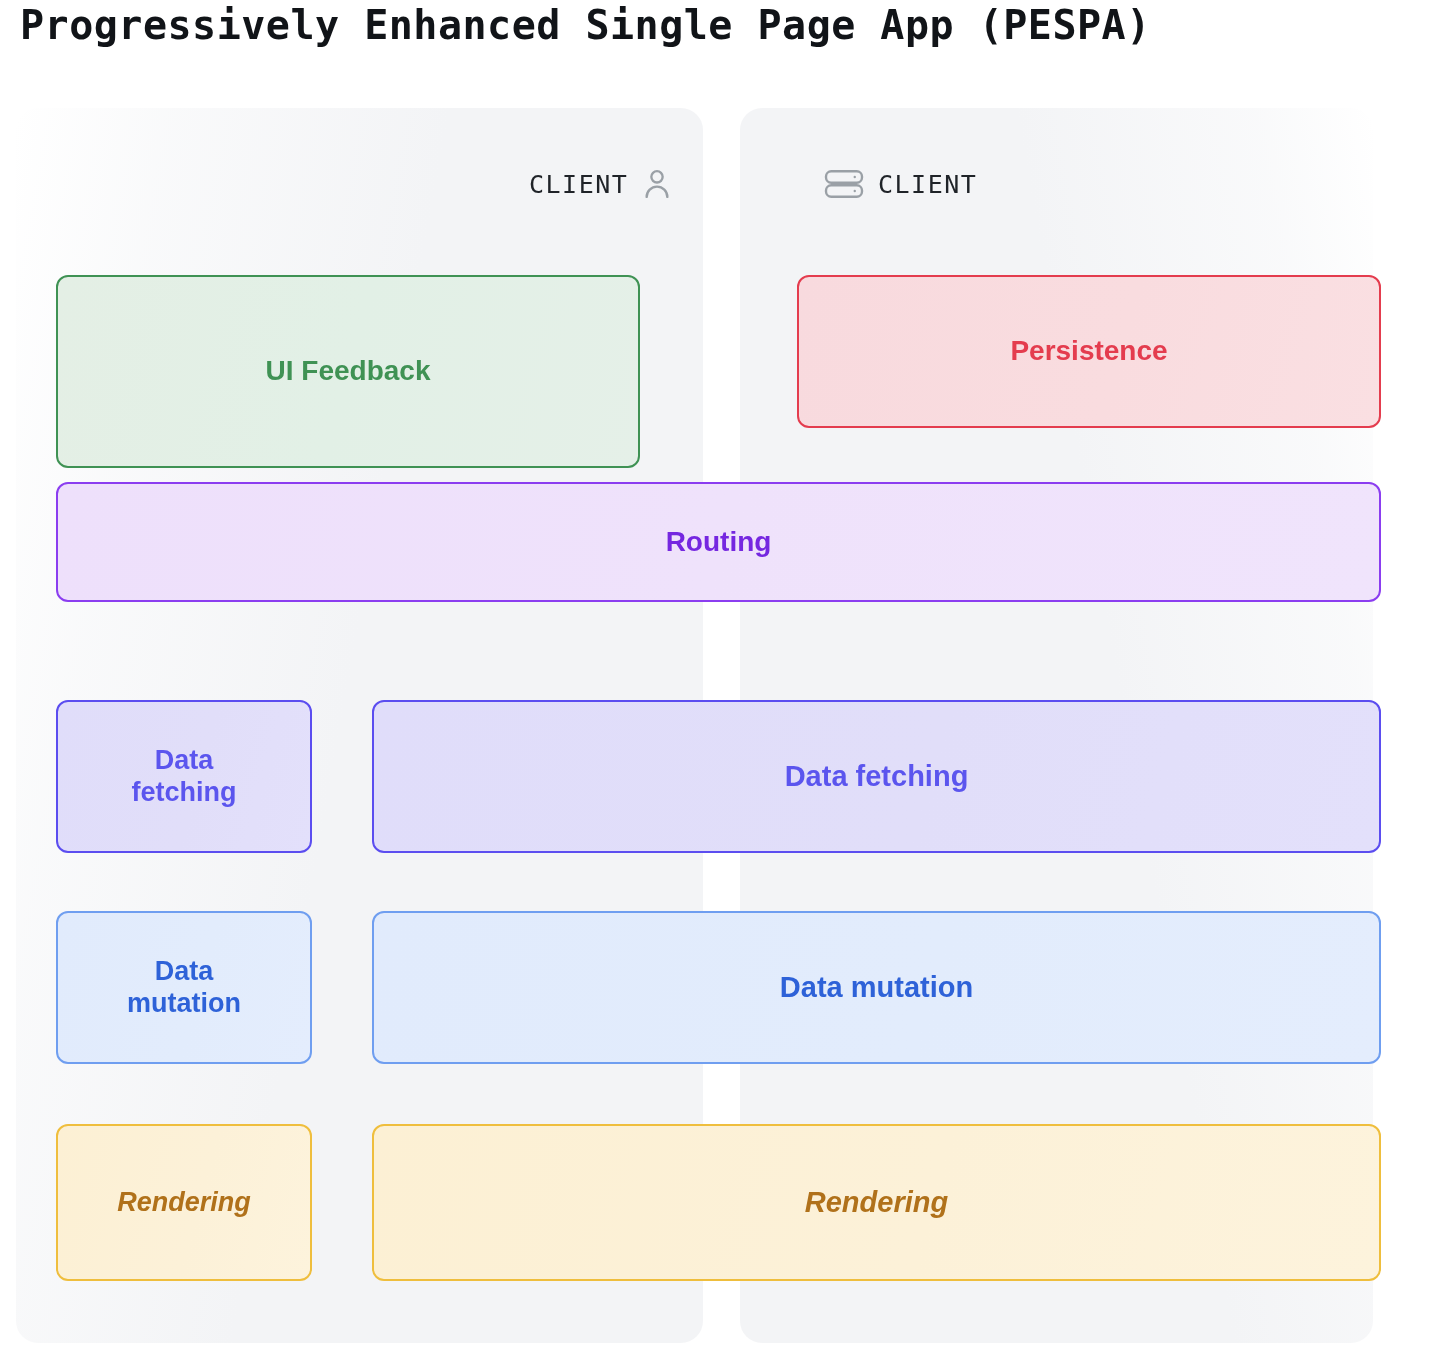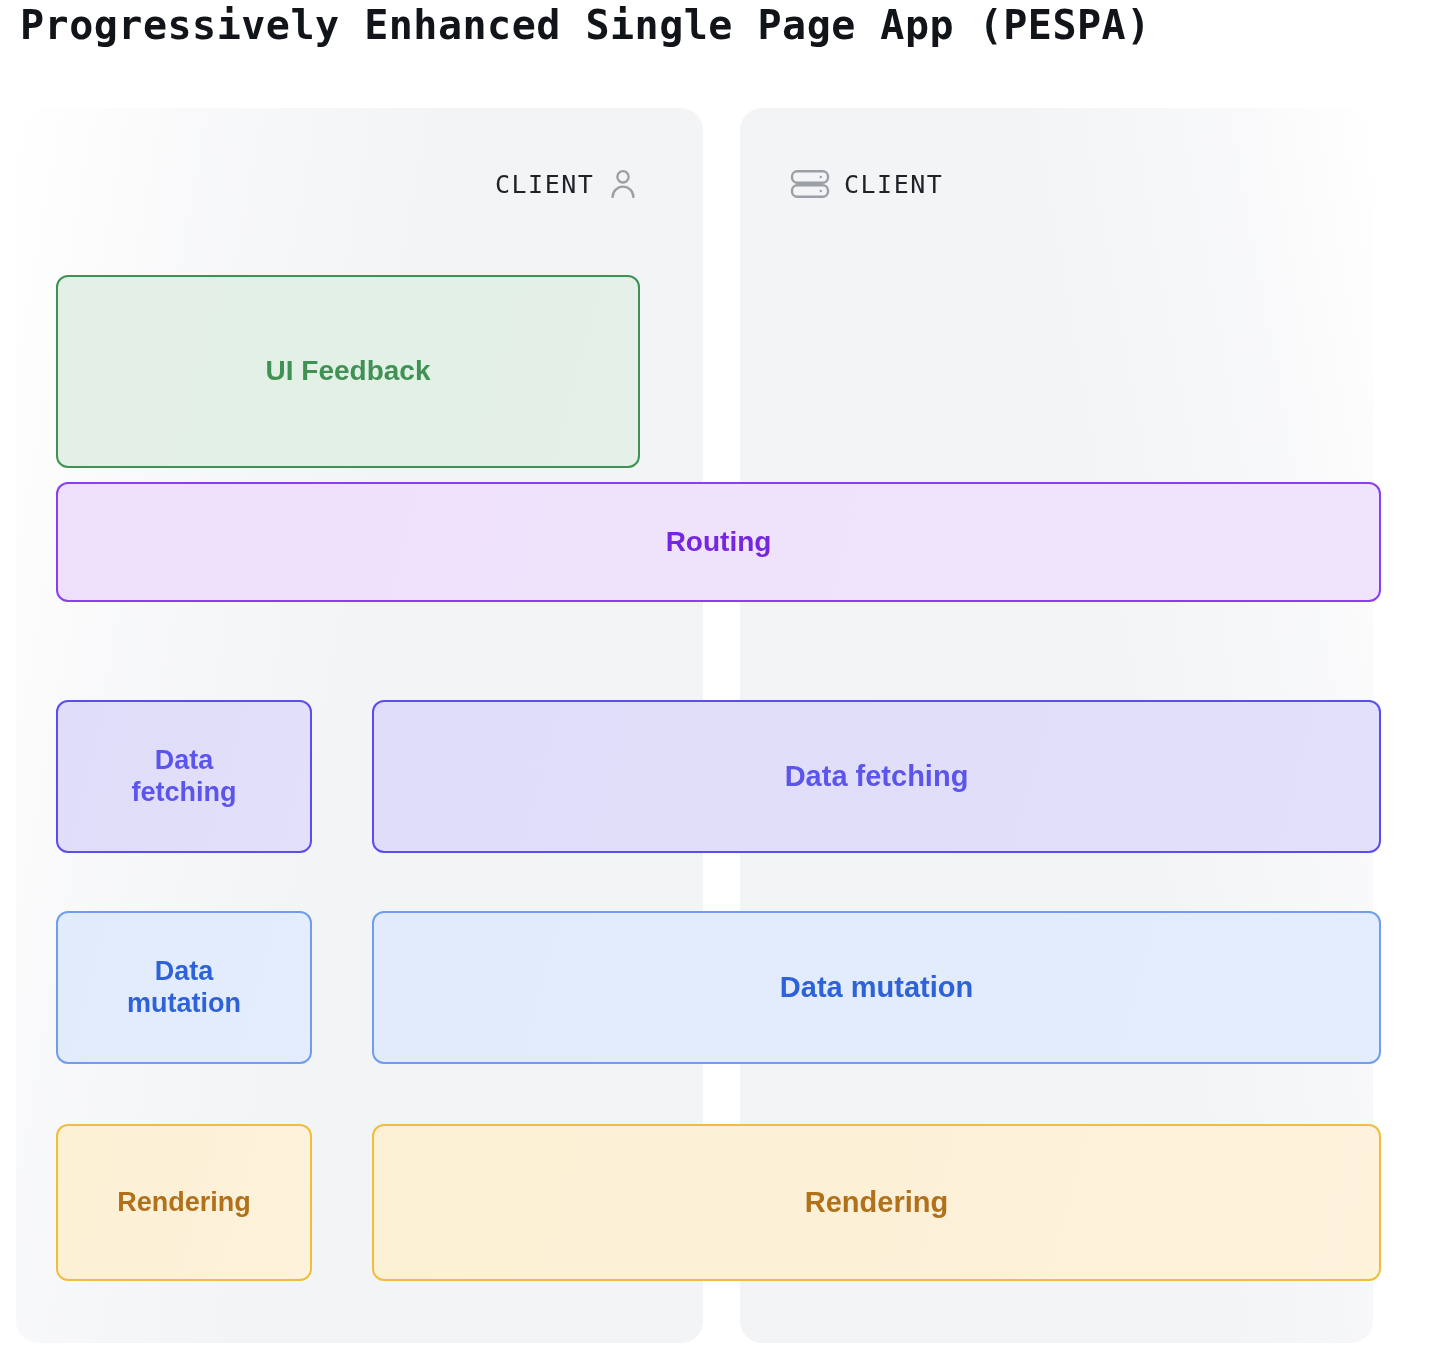--- a/index.html
+++ b/index.html
@@ -68,20 +68,21 @@
     top: 160px;
     height: 48px;
     display: flex;
     align-items: center;
     gap: 14px;
     font-family: "DejaVu Sans Mono", "Liberation Mono", monospace;
     font-size: 25px;
     font-weight: 400;
     letter-spacing: 1.5px;
     color: #1f2328;
+    margin-left: 34px;
   }
   #header-client { left: 495px; }
   #header-server { left: 790px; }
   .col-header .glyph { display: flex; align-items: center; }
   .col-header svg { display: block; }
 
   
   .box {
     position: absolute;
     border-radius: 12px;
@@ -102,21 +103,21 @@
   .c-green  { border-color: #3f9254; background: linear-gradient(105deg,#e4efe5 0%,#e2f0e6 50%,#e5f0e8 100%); color: #3f9254; }
   
   .c-red    { border-color: #e43c4e; background: linear-gradient(105deg,#f8dade 0%,#f9dcdf 55%,#fadfe2 100%); color: #e43c4e; }
   
   .c-purple { border-color: #8b3df0; background: linear-gradient(105deg,#eee0fb 0%,#efe2fb 50%,#f0e4fc 100%); color: #7527e0; }
   
   .c-indigo { border-color: #5b4df0; background: linear-gradient(105deg,#e0ddfa 0%,#e1def9 55%,#e3e0fb 100%); color: #5b55ee; }
   
   .c-blue   { border-color: #6f9ef0; background: linear-gradient(105deg,#e1ebfc 0%,#e2ecfc 55%,#e4edfd 100%); color: #2e62d8; }
   
-  .c-amber  { border-color: #efbe3d; background: linear-gradient(105deg,#fcf0d4 0%,#fcf1d8 55%,#fdf3dc 100%); color: #b0711a; }
+  .c-amber  { border-color: #efbe3d; background: linear-gradient(105deg,#fcf0d4 0%,#fcf1d8 55%,#fdf3dc 100%); color: #b0711a; font-style: italic; }
 
   
   #box-ui-feedback   { left: 56px;  top: 275px;  width: 584px;  height: 193px; }
   #box-persistence   { left: 797px; top: 275px;  width: 584px;  height: 153px; }
   #box-routing       { left: 56px;  top: 482px;  width: 1325px; height: 120px; }
 
   #box-data-fetching-client { left: 56px;  top: 700px;  width: 256px;  height: 153px; }
   #box-data-fetching-server { left: 372px; top: 700px;  width: 1009px; height: 153px; }
 
   #box-data-mutation-client { left: 56px;  top: 911px;  width: 256px;  height: 153px; }
@@ -157,20 +158,21 @@
         <rect x="1.6" y="13.0" width="28.8" height="9.2" rx="4.2"></rect>
         <circle cx="24.6" cy="6.4" r="0.95" fill="#9aa0a6" stroke="none"></circle>
         <circle cx="24.6" cy="17.6" r="0.95" fill="#9aa0a6" stroke="none"></circle>
       </svg>
     </span>
     <span>CLIENT</span>
   </div>
 
   <div class="box c-green" id="box-ui-feedback">UI Feedback</div>
 
+  <div class="box c-red" id="box-persistence">Persistence</div>
 
   <div class="box c-purple" id="box-routing">Routing</div>
 
   <div class="box c-indigo" id="box-data-fetching-client">Data
 fetching</div>
 
   <div class="box c-indigo wide-label" id="box-data-fetching-server">Data fetching</div>
 
   <div class="box c-blue" id="box-data-mutation-client">Data
 mutation</div>

